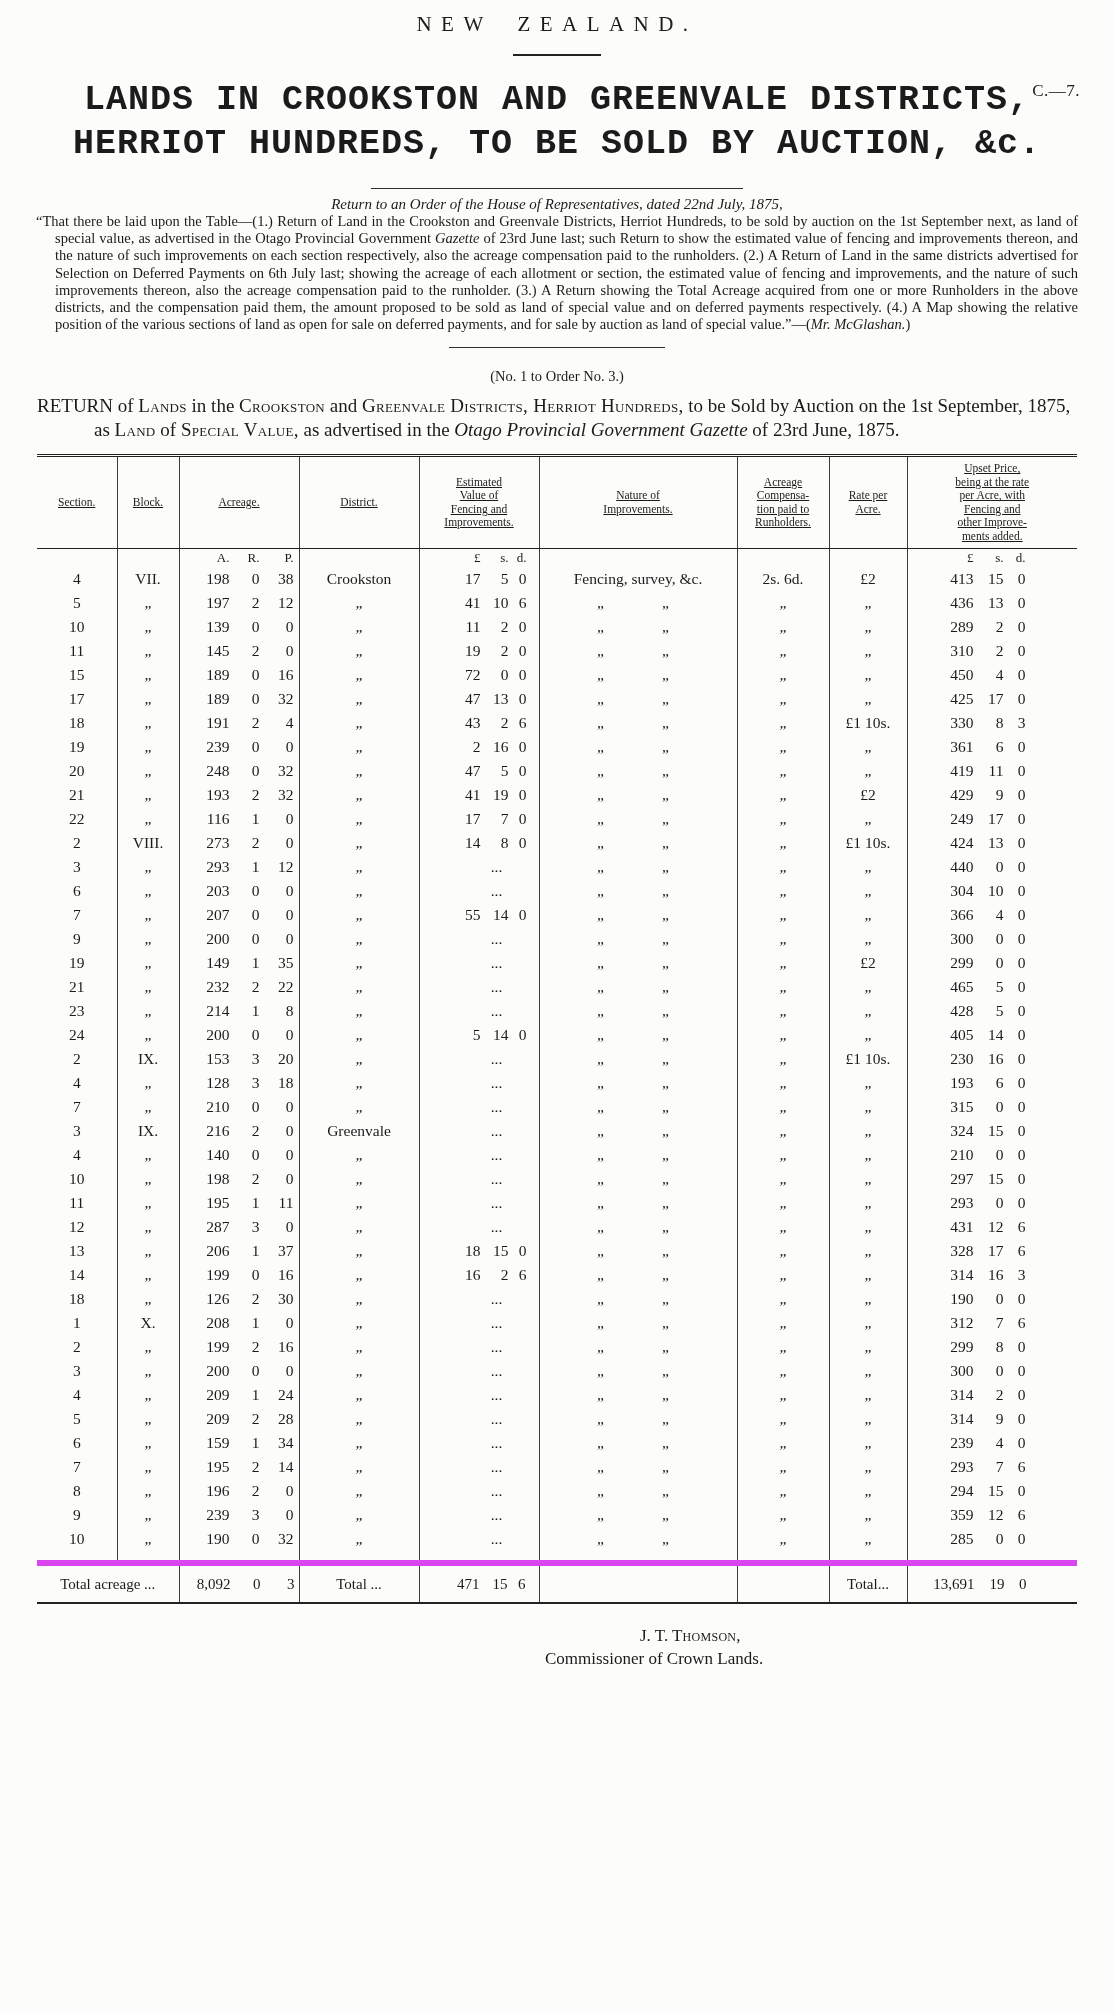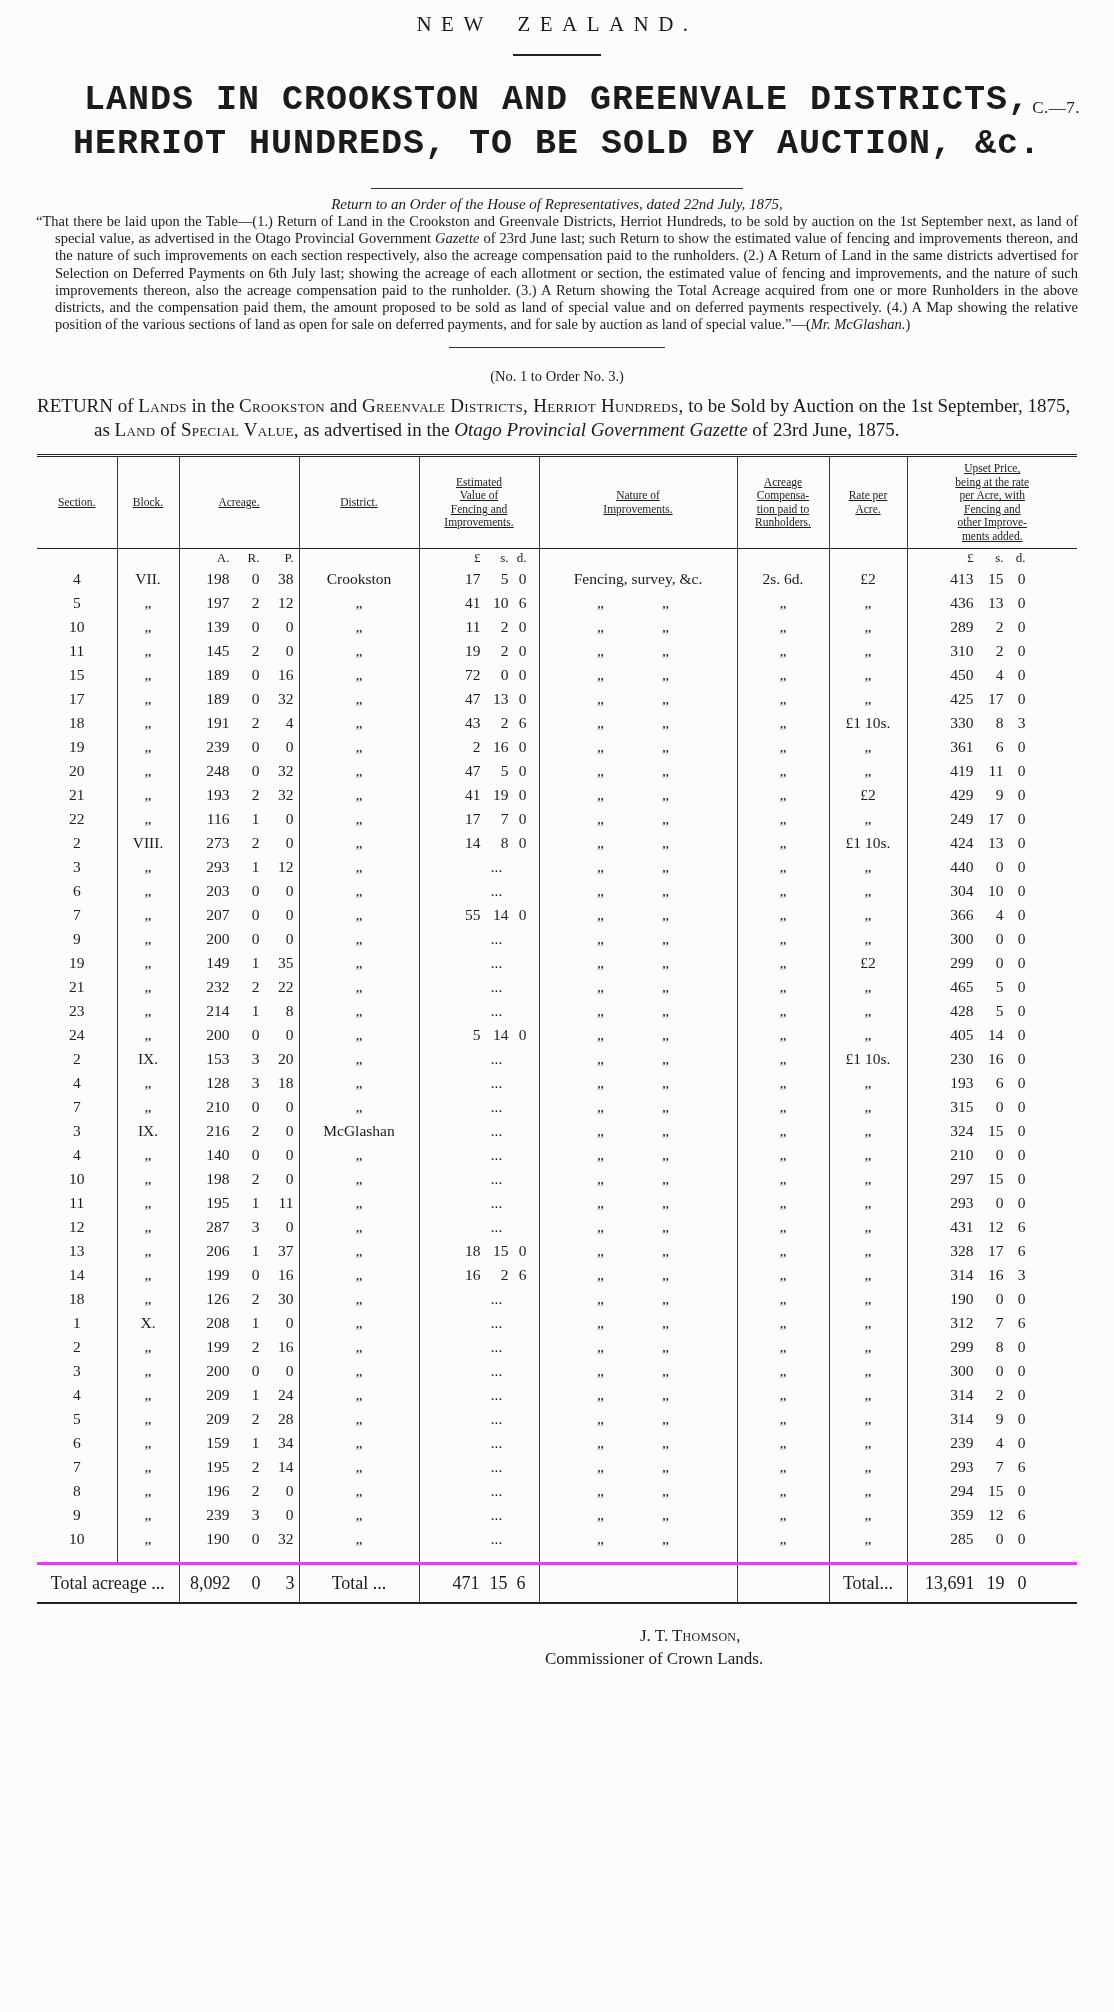--- a/index.html
+++ b/index.html
@@ -6,21 +6,21 @@
   html, body { margin: 0; padding: 0; }
   body {
     width: 1114px; height: 2012px;
     background: #fcfcfa;
     font-family: "Liberation Serif", serif;
     color: #1b1b1b;
     overflow: hidden;
   }
   .page { position: relative; width: 1114px; height: 2012px; }
 
-  .doc-ref { position: absolute; top: 86px; right: 34px; font-size: 17px; letter-spacing: 0.5px; }
+  .doc-ref { position: absolute; top: 69px; right: 34px; font-size: 17px; letter-spacing: 0.5px; }
 
   .year { padding-top: 170px; text-align: center; font-size: 19px; letter-spacing: 1.5px; }
   .country { text-align: center; font-size: 21px; letter-spacing: 0.45em; word-spacing: 0.5em; margin-top: 12px; }
   .rule { background: #222; }
   .rule1 { width: 88px; height: 2px; margin: 17px auto 0; }
   .main-title { margin: 22px auto 0; text-align: center; font-size: 35px; line-height: 44px; font-weight: bold; letter-spacing: 1px; font-family: Liberation Mono, monospace; }
   .rule2 { width: 372px; height: 1px; margin: 22px auto 0; background:#2d2d2d; }
   .order-line { text-align: center; font-style: italic; font-size: 15px; margin-top: 7px; }
   .quote { width: 1042px; margin: 0 auto 0; font-size: 14.5px; line-height: 17.2px; text-align: justify; padding-left: 19px; text-indent: -19px; }
   .rule3 { width: 216px; height: 1px; margin: 14px auto 0; background:#2d2d2d; }
@@ -38,21 +38,21 @@
     font-weight: normal; font-size: 11.5px; line-height: 13.5px;
     text-align: center; vertical-align: middle;
     white-space: pre-line; padding: 5px 2px;
     border-bottom: 1px solid #222;
     text-decoration: underline;
   }
   .doctable th + th, .doctable td + td { border-left: 1px solid #3c3c3c; }
   .doctable tbody td { font-size: 15.5px; line-height: 24px; height: 24px; padding: 0; text-align: center; vertical-align: top; overflow: hidden; }
   .doctable tbody tr.units-row td { font-size: 13px; line-height: 18px; height: 18px; }
   .doctable tbody tr.data-row:last-child td { height: 36px; }
-  .doctable tfoot td { border-top: 3px solid #d946ef; font-size: 18px; height: 40px; vertical-align: middle; text-align: center; }
+  .doctable tfoot td { border-top: 6px solid #d946ef; font-size: 15px; height: 40px; vertical-align: middle; text-align: center; }
 
   .n3 { display: flex; }
   .n3 span { display: block; text-align: right; }
   td.c-acr .n3 { padding-left: 4px; }
   .c-acr .p1 { width: 46px; } .c-acr .p2 { width: 30px; } .c-acr .p3 { width: 34px; }
   td.c-val .n3 { justify-content: flex-end; padding-right: 12px; }
   .c-val .p1 { width: 44px; } .c-val .p2 { width: 28px; } .c-val .p3 { width: 18px; }
   .c-val .dots { width: 60px; text-align: center; }
   td.c-ups .n3 { justify-content: flex-start; padding-left: 10px; }
   .c-ups .p1 { width: 56px; } .c-ups .p2 { width: 30px; } .c-ups .p3 { width: 22px; }
@@ -921,21 +921,21 @@
         <tr class="data-row">
           <td class="c-sec">3</td>
           <td class="c-blk">IX.</td>
           <td class="c-acr">
             <div class="n3">
               <span class="p1">216</span>
               <span class="p2">2</span>
               <span class="p3">0</span>
             </div>
           </td>
-          <td class="c-dist">McGlashan</td>
+          <td class="c-dist">Greenvale</td>
           <td class="c-val">
             <div class="n3">
               <span class="dots">...</span>
             </div>
           </td>
           <td class="c-nat">
             <div class="ditto2">
               <span>„</span>
               <span>„</span>
             </div>

